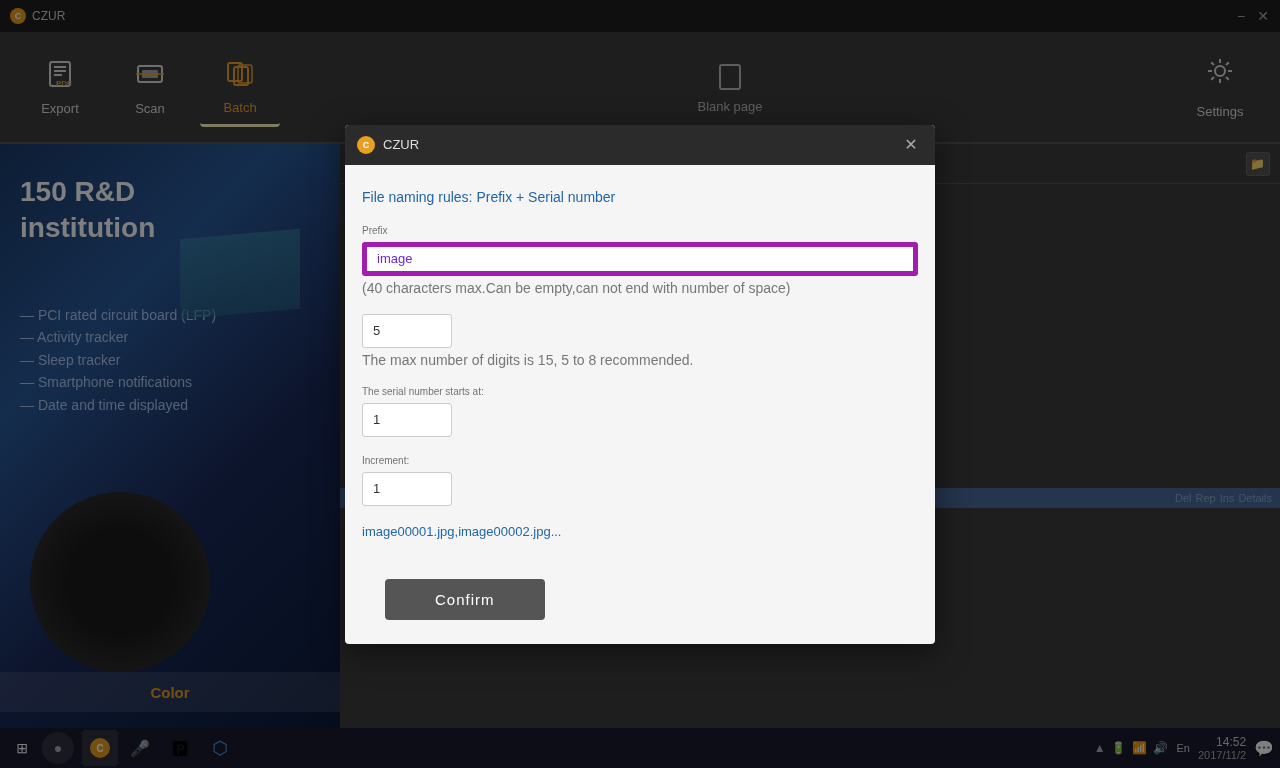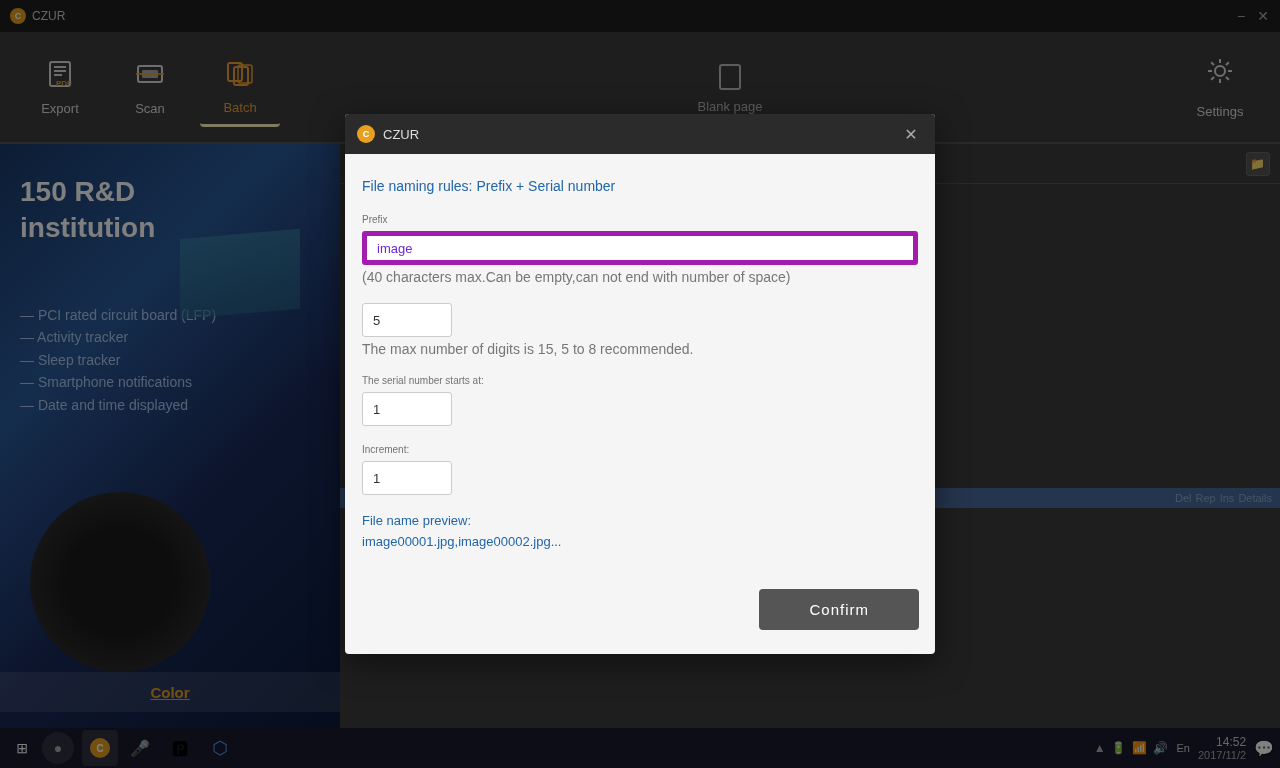--- a/index.html
+++ b/index.html
@@ -138,21 +138,20 @@
       bottom: 20px;
       left: 0; right: 0;
       height: 40px;
       background: rgba(255,255,255,0.1);
       display: flex;
       align-items: center;
       justify-content: center;
       color: #e8a020;
       font-size: 16px;
       font-weight: bold;
-      text-decoration: underline;
     }
 
     
     .right-panel {
       flex: 1;
       background: #3c3c3c;
       display: flex;
       flex-direction: column;
     }
 
@@ -414,23 +413,22 @@
     .preview-label {
       color: #2266aa;
       font-size: 13px;
       margin-bottom: 6px;
     }
     .preview-value {
       color: #2266aa;
       font-size: 13px;
     }
     .modal-footer {
-      padding: 16px 16px 24px;
-      display: flex;
-      justify-content: flex-end;
+      padding: 16px 40px 24px;
+      display: flex;
     }
     .confirm-btn {
       background: #555;
       color: white;
       border: none;
       border-radius: 4px;
       padding: 12px 50px;
       font-size: 15px;
       cursor: pointer;
       letter-spacing: 1px;
@@ -749,21 +747,20 @@
         <label class="form-label">The serial number starts at:</label>
         <input class="form-input-small" type="text" value="1" style="">
       </div>
 
       <div class="form-group">
         <label class="form-label">Increment:</label>
         <input class="form-input-small" type="text" value="1" style="">
       </div>
 
       <div class="preview-section">
-        <div class="preview-label">File name preview:</div>
         <div class="preview-value">image00001.jpg,image00002.jpg...</div>
       </div>
     </div>
 
     <div class="modal-footer">
       <button class="confirm-btn">Confirm</button>
     </div>
   </div>
 </div>
 

